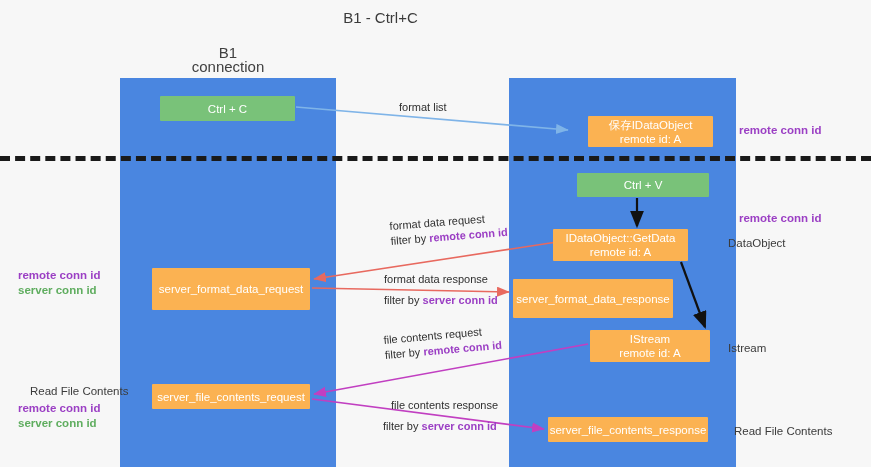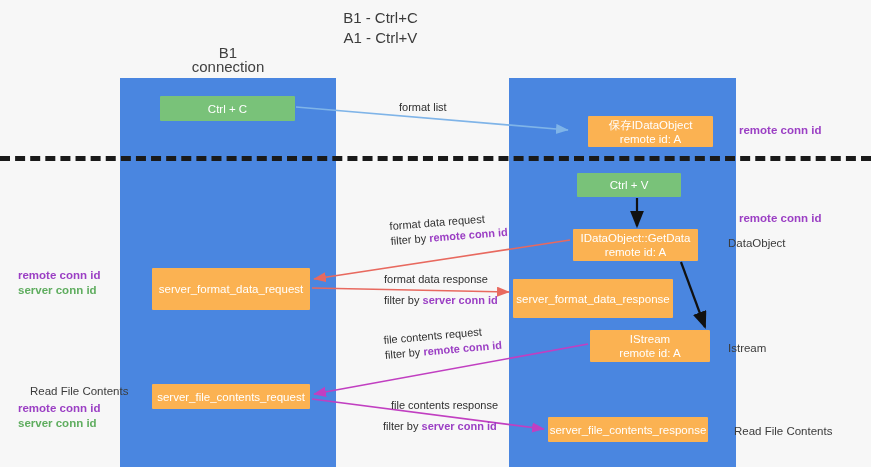--- a/index.html
+++ b/index.html
@@ -57,22 +57,22 @@
     line-height: 14px;
     text-align: center;
     border-radius: 1px;
   }
   .node.green { background: #79c279; }
   .node.orange { background: #fbb252; }
   .node .l2 { display: block; }
 
   #n-ctrlc  { left: 160px; top: 96px;  width: 135px; height: 25px; }
   #n-save   { left: 588px; top: 116px; width: 125px; height: 31px; }
-  #n-ctrlv  { left: 577px; top: 173px; width: 104px; height: 24px; }
-  #n-getdata{ left: 573px; top: 229px; width: 125px; height: 32px; }
+  #n-ctrlv  { left: 577px; top: 173px; width: 132px; height: 24px; }
+  #n-getdata{ left: 553px; top: 229px; width: 135px; height: 32px; }
   #n-sfreq  { left: 152px; top: 268px; width: 158px; height: 42px; }
   #n-sfresp { left: 513px; top: 279px; width: 160px; height: 39px; }
   #n-istream{ left: 590px; top: 330px; width: 120px; height: 32px; }
   #n-sfcreq { left: 152px; top: 384px; width: 158px; height: 25px; }
   #n-sfcresp{ left: 548px; top: 417px; width: 160px; height: 25px; }
 
   .side-label {
     position: absolute;
     font-size: 11.5px;
     line-height: 15px;
@@ -120,21 +120,20 @@
     pointer-events: none;
   }
 </style>
 </head>
 <body>
 
 <div id="stage">
 
   <div id="title">
     <span>B1 - Ctrl+C</span>
-    <span class="l2">A1 - Ctrl+V</span>
   </div>
 
   <div class="col-band" id="band-b1"></div>
   <div class="col-band" id="band-a1"></div>
 
   <div class="col-head" id="head-b1">
     <span>B1</span>
     <span class="sub">connection</span>
   </div>
 

